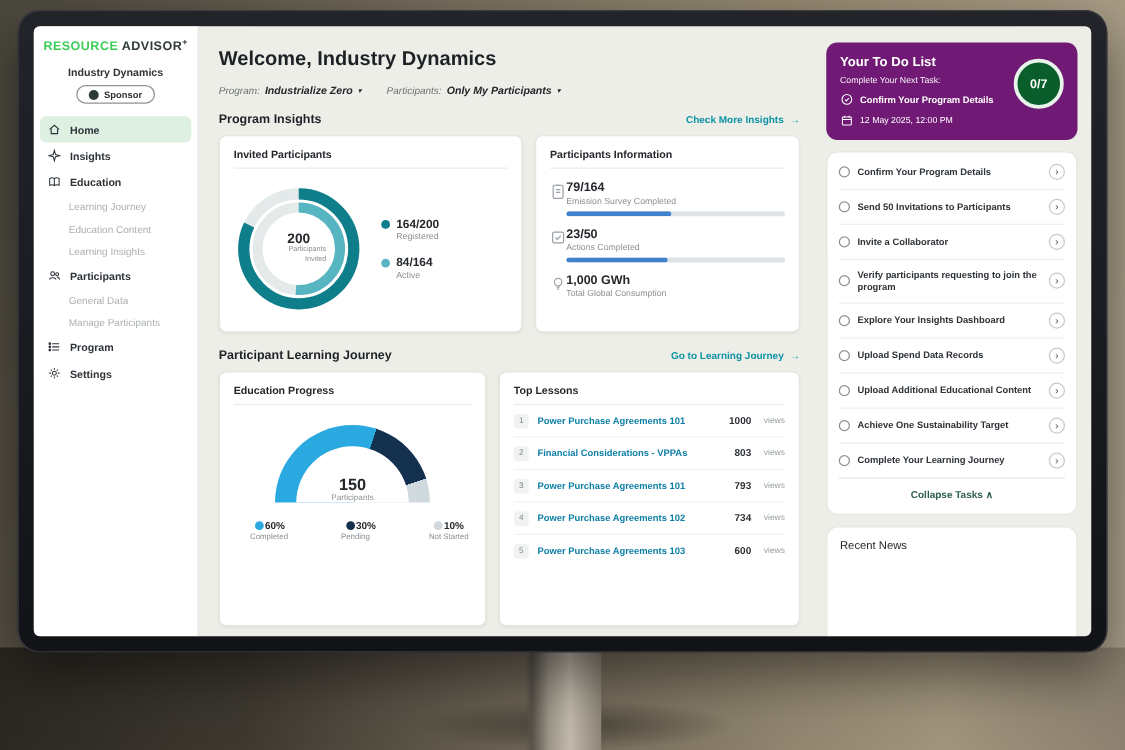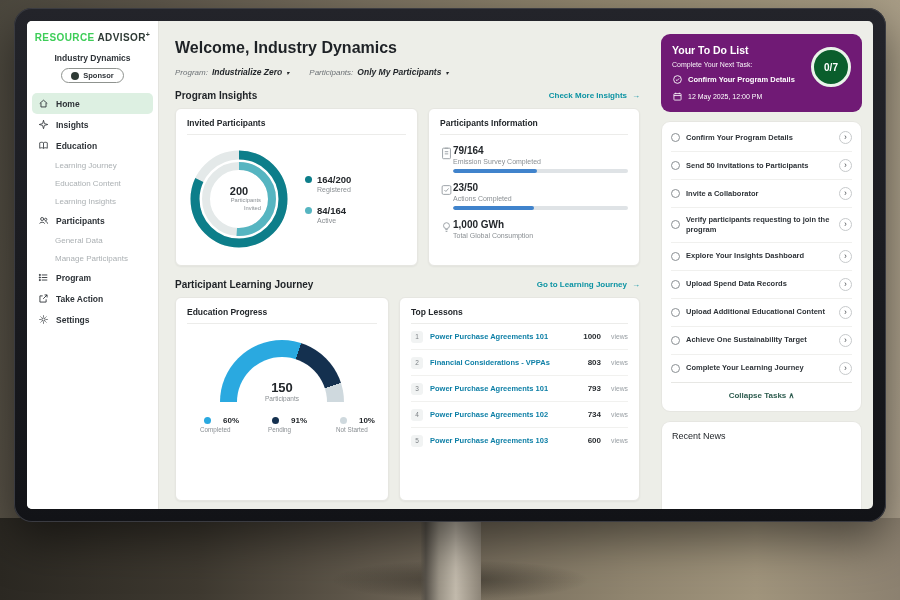--- a/index.html
+++ b/index.html
@@ -76,21 +76,21 @@
   .card-edu { width:214px; display:flex; flex-direction:column; }
   .gauge-zone { display:flex; justify-content:center; padding-top:16px; }
   .gauge { width:124px; height:62px; position:relative; overflow:hidden; }
   .gauge-arc { position:absolute; left:0; top:0; width:124px; height:124px; border-radius:50%;
     background: conic-gradient(from 270deg, #2aa9e0 0deg 108deg, #14304f 108deg 162deg, #cfd9de 162deg 180deg, transparent 180deg 360deg); }
   .gauge-hole { position:absolute; left:17px; top:17px; width:90px; height:90px; background:#fff; border-radius:50%; }
   .gauge-center { position:absolute; left:0; bottom:0; width:100%; text-align:center; }
   .gauge-center .val { font-size:13px; font-weight:bold; color:#23272b; }
   .gauge-center .lab { font-size:6.5px; color:#8a8f93; }
   .gauge-legend { display:flex; justify-content:space-between; margin-top:14px; padding:0 2px; }
-  .gl-item .line1 { display:flex; align-items:center; gap:12px; font-size:8px; font-weight:bold; color:#23272b;padding-left:15px; }
+  .gl-item .line1 { display:flex; align-items:center; gap:1px; font-size:8px; font-weight:bold; color:#23272b;padding-left:15px; }
   .gl-item .line2 { font-size:6.3px; color:#8a8f93; margin-left:11px; margin-top:1px; }
 
   .card-lessons { flex:1; display:flex; flex-direction:column; }
   .lesson-row { display:flex; align-items:center; gap:7px; padding:6.5px 0; border-bottom:1px solid #f1f1ef; }
   .lesson-row:last-child { border-bottom:none; }
   .lesson-rank { width:12px; height:12px; border-radius:3px; background:#f1f3f3; color:#7d8286;
     font-size:6.5px; display:flex; align-items:center; justify-content:center; flex:none; }
   .lesson-title { flex:1; font-size:7.5px; font-weight:bold; color:#0d7fa6; cursor:pointer; }
   .lesson-views { font-size:8px; font-weight:bold; color:#2b2f33; }
   .lesson-unit { font-size:6.8px; color:#9aa0a5; margin-left:3px; font-weight:normal; }
@@ -184,30 +184,20 @@
     <div class="nav-item">
       <span class="nav-icon">
             <svg viewBox="0 0 16 16" fill="none" stroke="#2e3338" stroke-width="1.3">
               <path d="M5.5 4.3 H13.5 M5.5 8 H13.5 M5.5 11.7 H13.5"></path>
               <circle cx="2.7" cy="4.3" r="0.9" fill="#2e3338"></circle>
               <circle cx="2.7" cy="8" r="0.9" fill="#2e3338"></circle>
               <circle cx="2.7" cy="11.7" r="0.9" fill="#2e3338"></circle>
             </svg>
           </span>
       <span>Program</span>
-    </div>
-    <div class="nav-item">
-      <span class="nav-icon">
-            <svg viewBox="0 0 16 16" fill="none" stroke="#2e3338" stroke-width="1.3">
-              <path d="M9.5 2.8 H13.2 V6.5"></path>
-              <path d="M13.2 2.8 L7.5 8.5"></path>
-              <path d="M6.8 4.2 H2.8 V13.2 H11.8 V9.2"></path>
-            </svg>
-          </span>
-      <span>Take Action</span>
     </div>
     <div class="nav-item">
       <span class="nav-icon">
             <svg viewBox="0 0 16 16" fill="none" stroke="#2e3338" stroke-width="1.2">
               <circle cx="8" cy="8" r="2.3"></circle>
               <path d="M8 2 V4 M8 12 V14 M2 8 H4 M12 8 H14 M3.8 3.8 L5.2 5.2 M10.8 10.8 L12.2 12.2 M12.2 3.8 L10.8 5.2 M5.2 10.8 L3.8 12.2"></path>
             </svg>
           </span>
       <span>Settings</span>
     </div>
@@ -340,21 +330,21 @@
           <div class="gl-item">
             <div class="line1">
                   <span class="dot dot-blue"></span>
               <span>60%</span>
                 </div>
             <div class="line2">Completed</div>
           </div>
           <div class="gl-item">
             <div class="line1">
                   <span class="dot dot-navy"></span>
-              <span>91%</span>
+              <span>30%</span>
                 </div>
             <div class="line2">Pending</div>
           </div>
           <div class="gl-item">
             <div class="line1">
                   <span class="dot dot-gray"></span>
               <span>10%</span>
                 </div>
             <div class="line2">Not Started</div>
           </div>

